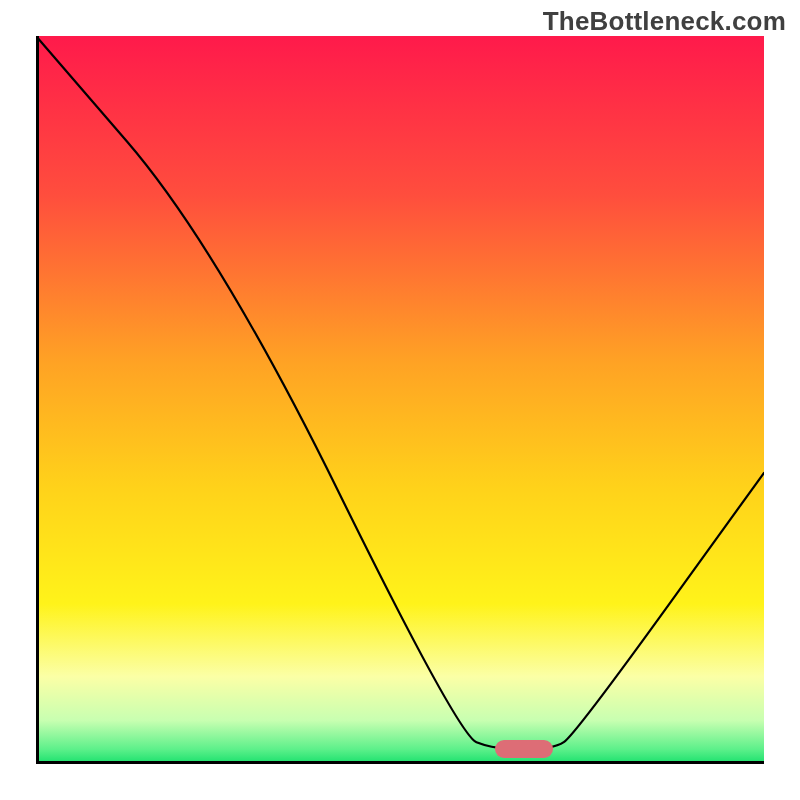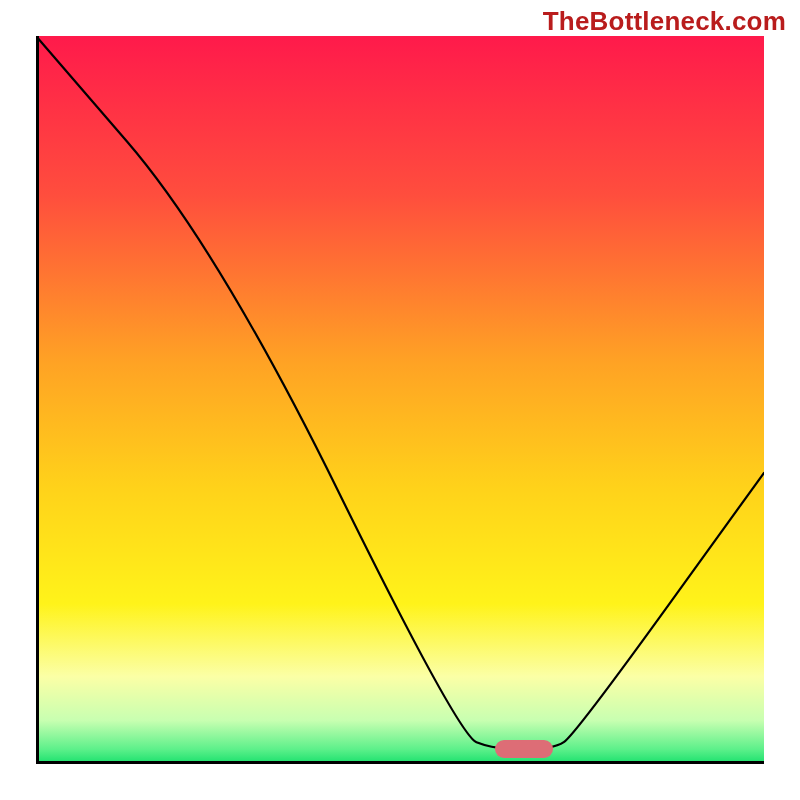--- a/index.html
+++ b/index.html
@@ -15,21 +15,21 @@
     position: relative;
     width: 800px;
     height: 800px;
   }
   .watermark {
     position: absolute;
     top: 6px;
     right: 14px;
     font-size: 26px;
     font-weight: 600;
-    color: #b91c1c;
+    color: #404040;
     letter-spacing: 0.2px;
     z-index: 30;
   }
   .plot {
     position: absolute;
     left: 36px;
     top: 36px;
     width: 728px;
     height: 728px;
     box-sizing: content-box;

